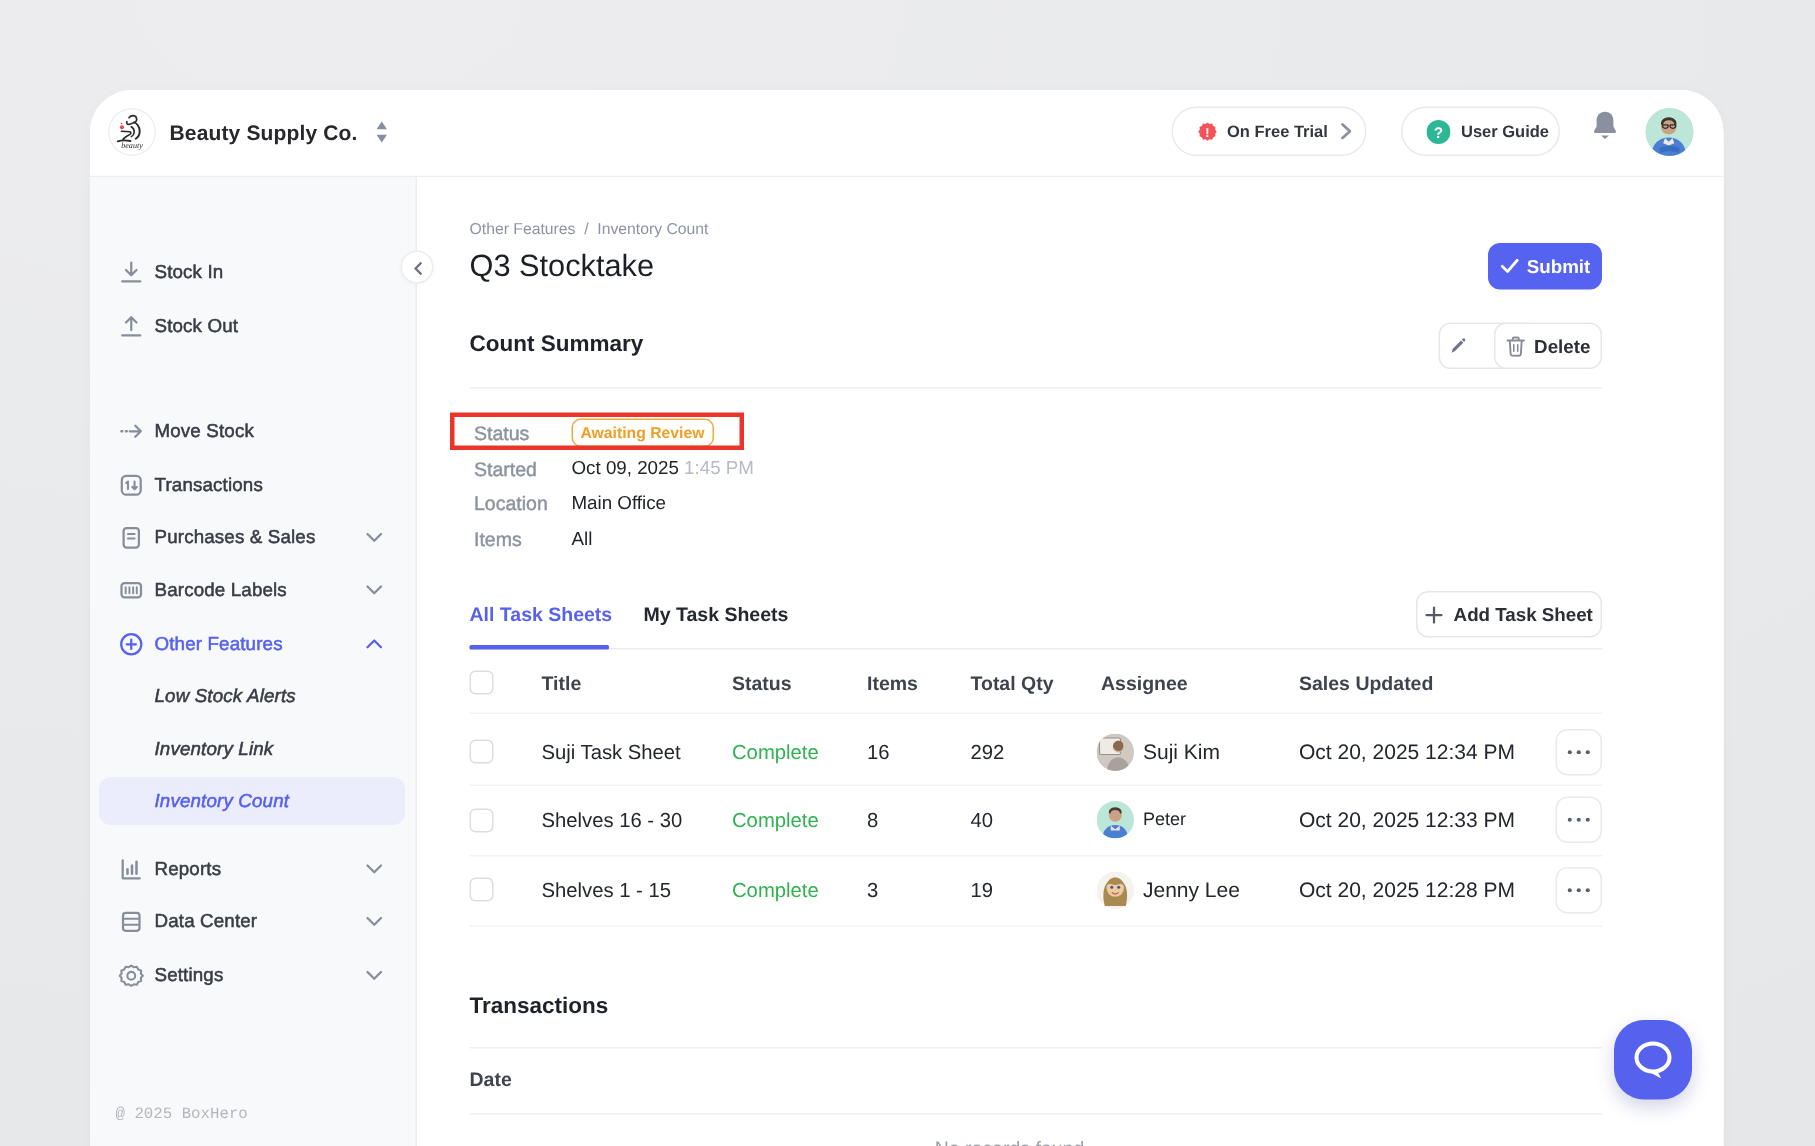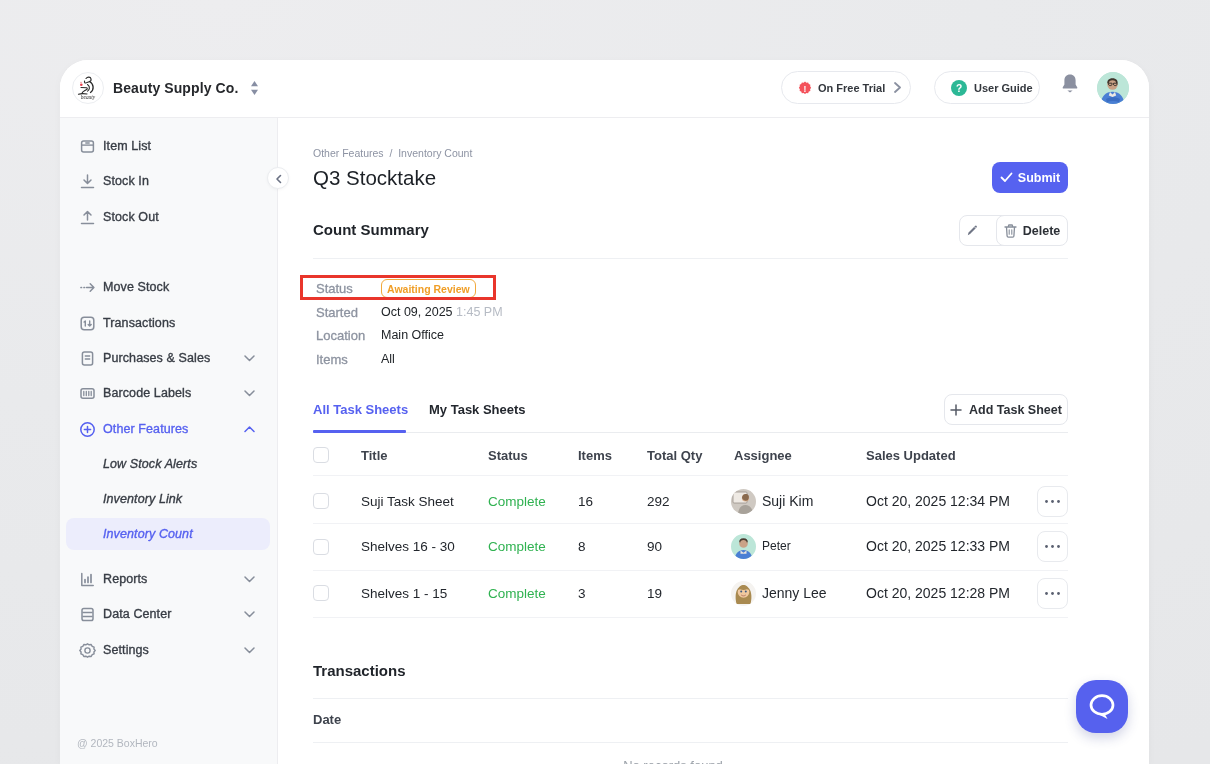--- a/index.html
+++ b/index.html
@@ -28,21 +28,21 @@
 
 .sidebar { position:absolute; left:60px; top:118px; width:218px; height:646px;
   background:#f8f9fa; border-right:1px solid #ededf0; }
 .mi { position:absolute; left:0; width:218px; height:24px; }
 .mi .ic { position:absolute; left:19px; top:4px; width:17px; height:17px; }
 .mi .tx { position:absolute; left:43px; top:0; line-height:24px; font-size:12.5px; font-weight:normal; -webkit-text-stroke:0.35px #383d45; color:#383d45; letter-spacing:0.1px; }
 .mi .ch { position:absolute; left:184px; top:8.5px; }
 .mi.sub .tx { left:43px;font-style:italic; }
 .mi.active .tx { color:#5661f0; -webkit-text-stroke:0.35px #5661f0; }
 .hl { position:absolute; left:6px; top:400px; width:204px; height:32px; border-radius:8px; background:#ecedfc; }
-.copyright { position:absolute; left:17px; top:619px; font-size:10.5px; color:#b2b7bf; }
+.copyright { position:absolute; left:17px; top:619px; font-size:10.5px; color:#b2b7bf;font-family:Liberation Mono, monospace; }
 .collapse { position:absolute; left:267px; top:167px; width:22px; height:22px; border-radius:50%;
   background:#fff; border:1px solid #ebedf0; box-shadow:0 1px 3px rgba(0,0,0,0.04); z-index:5; }
 .collapse svg { position:absolute; left:5px; top:5px; }
 
 
 .main { position:absolute; left:278px; top:118px; width:871px; height:646px; background:#fff; }
 .crumb { position:absolute; left:35px; top:29px; font-size:10.5px; line-height:12px; color:#8d93a3; }
 .title { position:absolute; left:35px; top:50px; line-height:20.5px; font-size:20.5px; font-weight:normal; color:#1c2026; }
 .btn-submit { position:absolute; left:714px; top:44px; width:76px; height:31px; border-radius:8px;
   background:#5662f0; color:#fff; font-size:12.5px; font-weight:bold; display:flex; align-items:center; justify-content:center; gap:5px; }
@@ -126,28 +126,20 @@
         <path d="M11.6 11.2 a1.9 1.6 0 1 0 3.3 0 Z M16.6 11.2 a1.9 1.6 0 1 0 3.3 0 Z" fill="none" stroke="#2e2a26" stroke-width="0.9"></path>
         <path d="M4 32 c0-8 5-12.3 11.5-12.3 c6.5 0 11.5 4.3 11.5 12.3 Z" fill="#4a7fd4"></path>
         <path d="M13 20 l2.5 2.5 2.5-2.5 1.2 3.5 -3.7 1.5 -3.7-1.5 Z" fill="#ece8e2"></path>
         <path d="M9 27 c4-2.5 10-2.5 14 0 l-1 3 c-4-1.5-8-1.5-12 0 Z" fill="#3a6dc2"></path>
       </svg>
     </div>
   </div>
 
   <div class="sidebar" id="sidebar">
     <div class="hl"></div>
-    <div class="mi" style="top:16px">
-      <svg class="ic" viewBox="0 0 17 17">
-          <rect x="2.6" y="3" width="11.8" height="11" rx="2" fill="none" stroke="#878e9a" stroke-width="1.5"></rect>
-          <path d="M2.8 7.1 h11.4" stroke="#878e9a" stroke-width="1.4"></path>
-          <path d="M6.8 5 h3.4" stroke="#878e9a" stroke-width="1.4" stroke-linecap="round"></path>
-        </svg>
-      <span class="tx">Item List</span>
-    </div>
     <div class="mi" style="top:51px">
       <svg class="ic" viewBox="0 0 17 17">
           <path d="M8.5 2 v8 M5 7 l3.5 3.5 L12 7" stroke="#878e9a" stroke-width="1.5" fill="none" stroke-linecap="round" stroke-linejoin="round"></path>
           <path d="M2.5 14.6 h12" stroke="#878e9a" stroke-width="1.5" stroke-linecap="round"></path>
         </svg>
       <span class="tx">Stock In</span>
     </div>
     <div class="mi" style="top:87px">
       <svg class="ic" viewBox="0 0 17 17">
           <path d="M8.5 11 v-8 M5 6 l3.5-3.5 L12 6" stroke="#878e9a" stroke-width="1.5" fill="none" stroke-linecap="round" stroke-linejoin="round"></path>
@@ -325,21 +317,21 @@
           <circle cx="7.5" cy="1.5" r="1.4" fill="#5a6070"></circle>
           <circle cx="13.5" cy="1.5" r="1.4" fill="#5a6070"></circle>
         </svg>
       </div>
     <div class="rowline" style="top:405px"></div>
 
     <div class="checkbox" style="left:35px; top:420.5px"></div>
     <div class="td" style="left:83px; top:421px">Shelves 16 - 30</div>
     <div class="td green" style="left:210px; top:421px">Complete</div>
     <div class="td" style="left:300px; top:421px">8</div>
-    <div class="td" style="left:369px; top:421px">90</div>
+    <div class="td" style="left:369px; top:421px">40</div>
     <div class="avatar" style="left:453px; top:416px">
       <svg width="25" height="25" viewBox="0 0 25 25">
           <rect width="25" height="25" fill="#bce6d8"></rect>
           <circle cx="12.5" cy="9.5" r="4.3" fill="#caa287"></circle>
           <path d="M12.5 4.2 c3.2 0 4.6 2.1 4.2 4 l-1 0.3 c0-1.6-1.2-2.5-3.2-2.5 c-2 0-3.2 0.9-3.2 2.5 l-1-0.3 c-0.4-1.9 1-4 4.2-4 Z" fill="#4a3b30"></path>
           <path d="M4 25 c0-5.5 3.5-9 8.5-9 c5 0 8.5 3.5 8.5 9 Z" fill="#4a7fd4"></path>
           <path d="M9.5 16.5 l3 2.3 3-2.3 v3.2 h-6 Z" fill="#e8e4de"></path>
         </svg>
     </div>
     <div class="td" style="left:484px; top:421px; font-size:12px">Peter</div>

